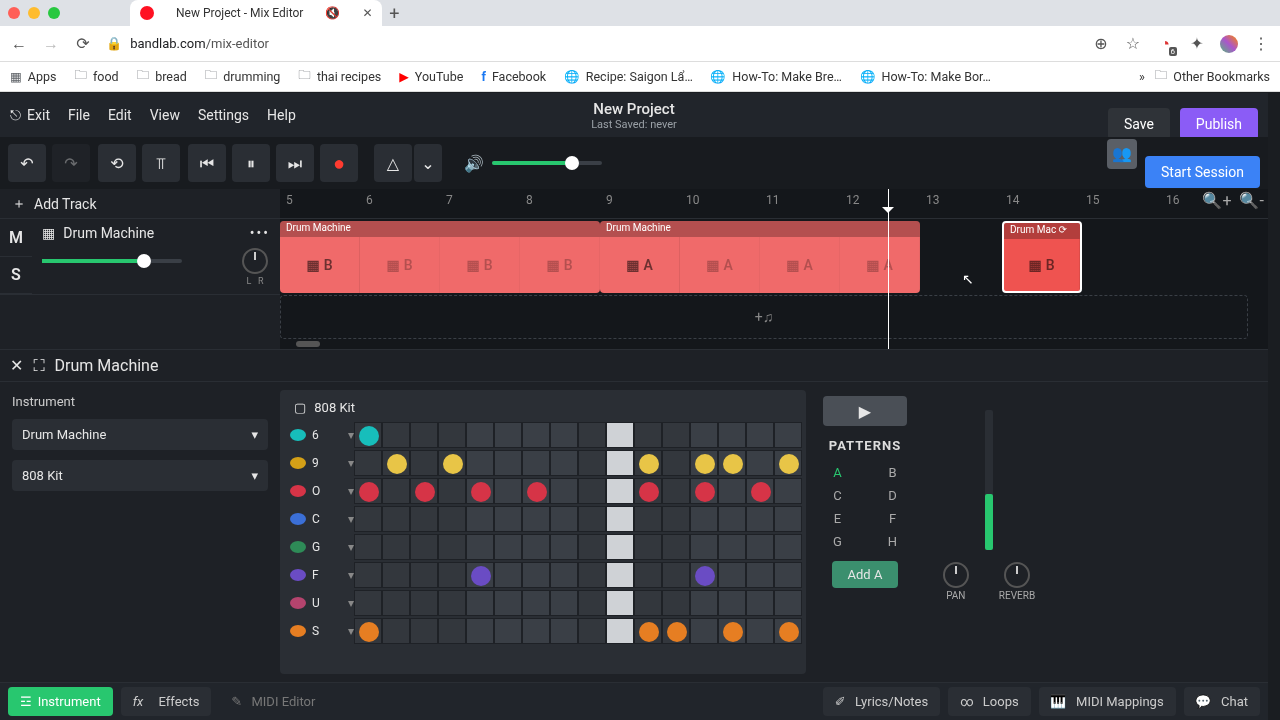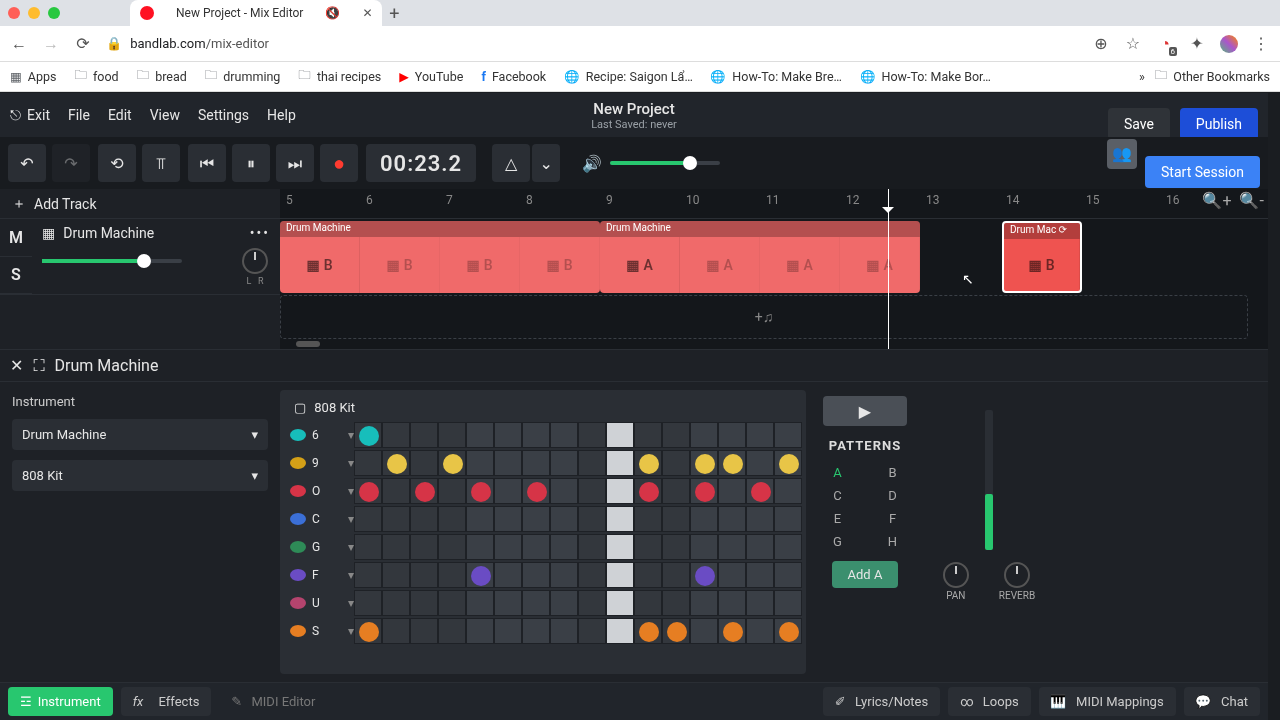--- a/index.html
+++ b/index.html
@@ -30,21 +30,21 @@
 .app { position: absolute; top: 93px; left: 0; right: 12px; bottom: 0; background: #1e2126; display: flex; flex-direction: column; }
 .menu-bar { height: 44px; display: flex; align-items: center; padding: 0 10px; gap: 18px; background: #21252b; }
 .exit-btn { display: flex; align-items: center; gap: 6px; font-size: 14px; cursor: pointer; }
 .menu-item { font-size: 14px; cursor: pointer; }
 .center-title { position: absolute; left: 50%; transform: translateX(-50%); text-align: center; }
 .center-title .title { font-size: 15px; font-weight: 500; }
 .center-title .sub { font-size: 11px; color: #9aa0a6; }
 .menu-right { margin-left: auto; display: flex; gap: 10px; }
 .btn { padding: 8px 16px; border-radius: 4px; font-size: 14px; cursor: pointer; border: none; color: #fff; margin-top: 17px; }
 .btn-save { background: #2f3338; }
-.btn-publish { background: #1d4ed8; }
+.btn-publish { background: #8b5cf6; }
 
 .transport { height: 52px; background: #181b1f; display: flex; align-items: center; padding: 0 8px; gap: 8px; }
 .t-group { display: flex; gap: 6px; align-items: center; }
 .t-btn { width: 38px; height: 38px; background: #2a2e34; border-radius: 4px; display: flex; align-items: center; justify-content: center; font-size: 16px; cursor: pointer; }
 .t-btn.rec { color: #ff3b30; font-size: 20px; }
 .time-disp { background: #2a2e34; height: 38px; padding: 0 14px; display: flex; align-items: center; font-size: 22px; font-weight: 600; letter-spacing: 1px; border-radius: 4px; }
 .key-tempo { display: flex; gap: 2px; margin-left: 10px; }
 .kt-box { background: #2a2e34; height: 38px; padding: 0 12px; display: flex; align-items: center; font-size: 14px; color: #aaa; }
 .kt-box .val { color: #fff; margin-right: 4px; }
 .kt-box:first-child { border-radius: 4px 0 0 4px; } .kt-box:last-child { border-radius: 0 4px 4px 0; }
@@ -249,21 +249,20 @@
     <div class="t-group">
       <span class="t-btn">⟲</span>
       <span class="t-btn">⫪</span>
     </div>
     <div class="t-group">
       <span class="t-btn">⏮</span>
       <span class="t-btn">⏸</span>
       <span class="t-btn">⏭</span>
       <span class="t-btn rec">●</span>
     </div>
-    <div class="time-disp">00:23.2</div>
     <div class="metro">
       <span class="t-btn">△</span>
       <span class="t-btn" style="width:28px">⌄</span>
     </div>
     <div class="vol">
       <span>🔊</span>
       <div class="vol-slider">
         <div class="vol-fill" style="width:70%"></div>
         <div class="vol-thumb" style="left:66%"></div>
       </div>

